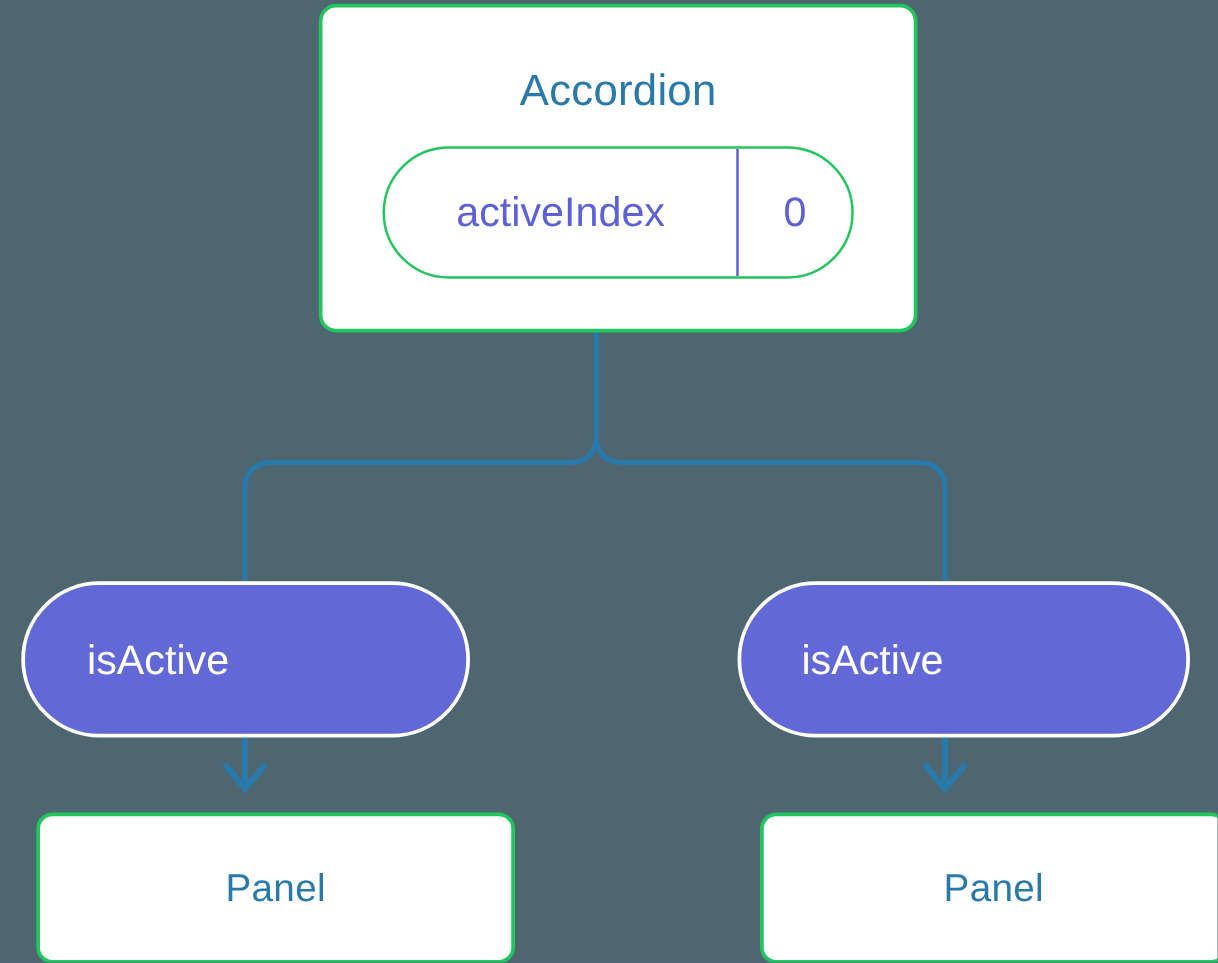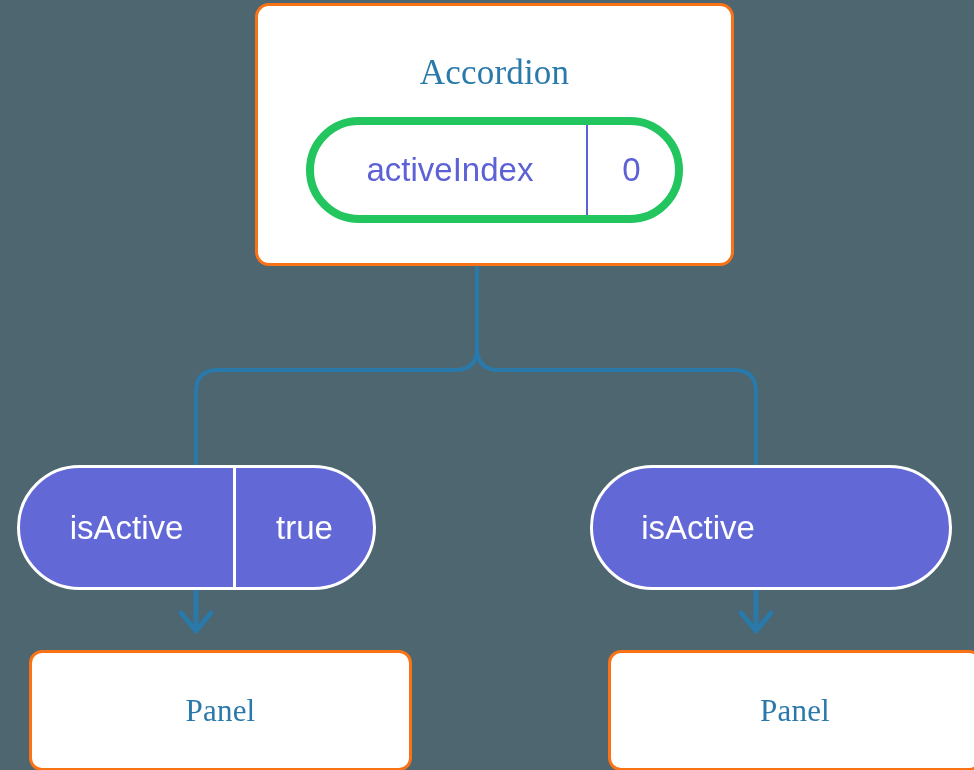--- a/index.html
+++ b/index.html
@@ -28,24 +28,23 @@
     width: 974px;
     height: 770px;
     z-index: 1;
   }
 
   
   .card {
     position: absolute;
     z-index: 2;
     background: #ffffff;
-    border: 3px solid #f97316;
+    border: 3px solid #22c55e;
     border-radius: 14px;
     box-sizing: border-box;
-    font-family: Liberation Serif, serif;
   }
   .card-title {
     position: absolute;
     left: 0;
     right: 0;
     text-align: center;
     color: #2a79ab;
     font-weight: 400;
     letter-spacing: 0.2px;
     white-space: nowrap;
@@ -89,21 +88,21 @@
   .pill-key, .pill-val {
     display: flex;
     align-items: center;
     justify-content: center;
     box-sizing: border-box;
     white-space: nowrap;
   }
 
   
   .pill.outline {
-    border: 8px solid #22c55e;
+    border: 2px solid #22c55e;
     background: transparent;
   }
   .pill.outline .pill-key,
   .pill.outline .pill-val {
     color: #5c61d6;
   }
   .pill.outline .pill-val {
     border-left: 2px solid #5c61d6;
   }
 
@@ -164,21 +163,20 @@
     <div class="card-title" id="accordion-title">Accordion</div>
   </div>
 
   <div class="pill outline" id="active-index-pill">
     <div class="pill-key">activeIndex</div>
     <div class="pill-val">0</div>
   </div>
 
   <div class="pill solid state-pill" id="state-pill-left">
     <div class="pill-key">isActive</div>
-    <div class="pill-val">true</div>
   </div>
 
   <div class="card panel-card" id="panel-left-card">
     <div class="card-title panel-title">Panel</div>
   </div>
 
   <div class="pill solid state-pill" id="state-pill-right">
     <div class="pill-key">isActive</div>
   </div>
 

